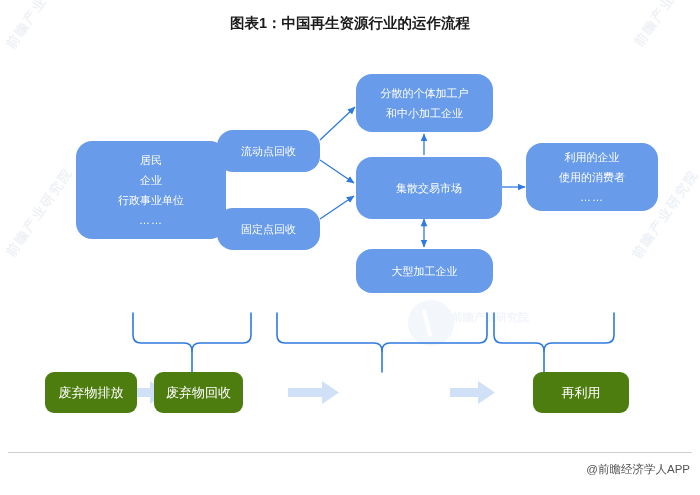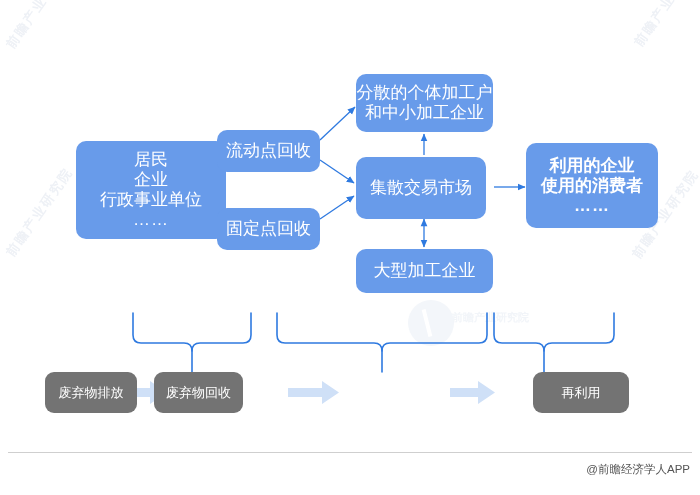--- a/index.html
+++ b/index.html
@@ -58,50 +58,51 @@
   }
   #attrib{
     position:absolute;right:10px;top:462px;
     font-size:11.5px;color:#555;z-index:5;white-space:nowrap;
   }
 
   
   .node{
     position:absolute;
     box-sizing:border-box;
-    border-radius:10px;
+    border-radius:16px;
     display:flex;flex-direction:column;
     align-items:center;justify-content:center;
     color:#ffffff;
-    font-size:17px;
+    font-size:11px;
     line-height:20px;
     text-align:center;
     z-index:3;
     white-space:nowrap;
   }
   .node.lite{background:#689bea;}
-  .node.dark{background:#737373;border-radius:9px;font-size:13px;}
+  .node.dark{background:#4d7c0f;border-radius:9px;font-size:13px;}
   .node .ln{display:block;}
   .node .dots{letter-spacing:1px;}
 
   
   #wires{position:absolute;left:0;top:0;width:700px;height:495px;z-index:2;}
 </style>
 </head>
 <body>
 
 <div id="root">
 
   <div class="wm wm-rot" style="left:2px;top:42px;">前瞻产业研究院</div>
   <div class="wm wm-rot" style="left:2px;top:250px;">前瞻产业研究院</div>
   <div class="wm wm-rot" style="left:630px;top:40px;">前瞻产业研究院</div>
   <div class="wm wm-rot" style="left:628px;top:252px;">前瞻产业研究院</div>
   <div class="wm-circle" style="left:408px;top:300px;"></div>
   <div class="wm-big" style="left:452px;top:310px;">前瞻产业研究院</div>
 
+  <div id="title">图表1：中国再生资源行业的运作流程</div>
 
   <svg id="wires" viewBox="0 0 700 495">
     <defs>
       <marker id="ah" markerWidth="7" markerHeight="7" refX="5.6" refY="3" orient="auto">
         <path d="M0,0.4 L6,3 L0,5.6 Z" fill="#2f7ae0"></path>
       </marker>
       <marker id="ah-start" markerWidth="7" markerHeight="7" refX="0.4" refY="3" orient="auto">
         <path d="M6,0.4 L0,3 L6,5.6 Z" fill="#2f7ae0"></path>
       </marker>
     </defs>
@@ -157,29 +158,29 @@
 
   <div class="node lite" style="left:217px;top:130px;width:103px;height:42px;">
     <span class="ln">流动点回收</span>
   </div>
 
   <div class="node lite" style="left:356px;top:74px;width:137px;height:58px;">
     <span class="ln">分散的个体加工户</span>
     <span class="ln">和中小加工企业</span>
   </div>
 
-  <div class="node lite" style="left:356px;top:157px;width:130px;height:62px;">
+  <div class="node lite" style="left:356px;top:157px;width:146px;height:62px;">
     <span class="ln">集散交易市场</span>
   </div>
 
   <div class="node lite" style="left:356px;top:249px;width:137px;height:44px;">
     <span class="ln">大型加工企业</span>
   </div>
 
-  <div class="node lite" style="left:526px;top:143px;width:132px;height:85px;font-weight:bold;">
+  <div class="node lite" style="left:526px;top:143px;width:132px;height:68px;">
     <span class="ln">利用的企业</span>
     <span class="ln">使用的消费者</span>
     <span class="ln dots">……</span>
   </div>
 
   <div class="node dark" style="left:45px;top:372px;width:92px;height:41px;">
     <span class="ln">废弃物排放</span>
   </div>
   <div class="node dark" style="left:154px;top:372px;width:89px;height:41px;">
     <span class="ln">废弃物回收</span>

